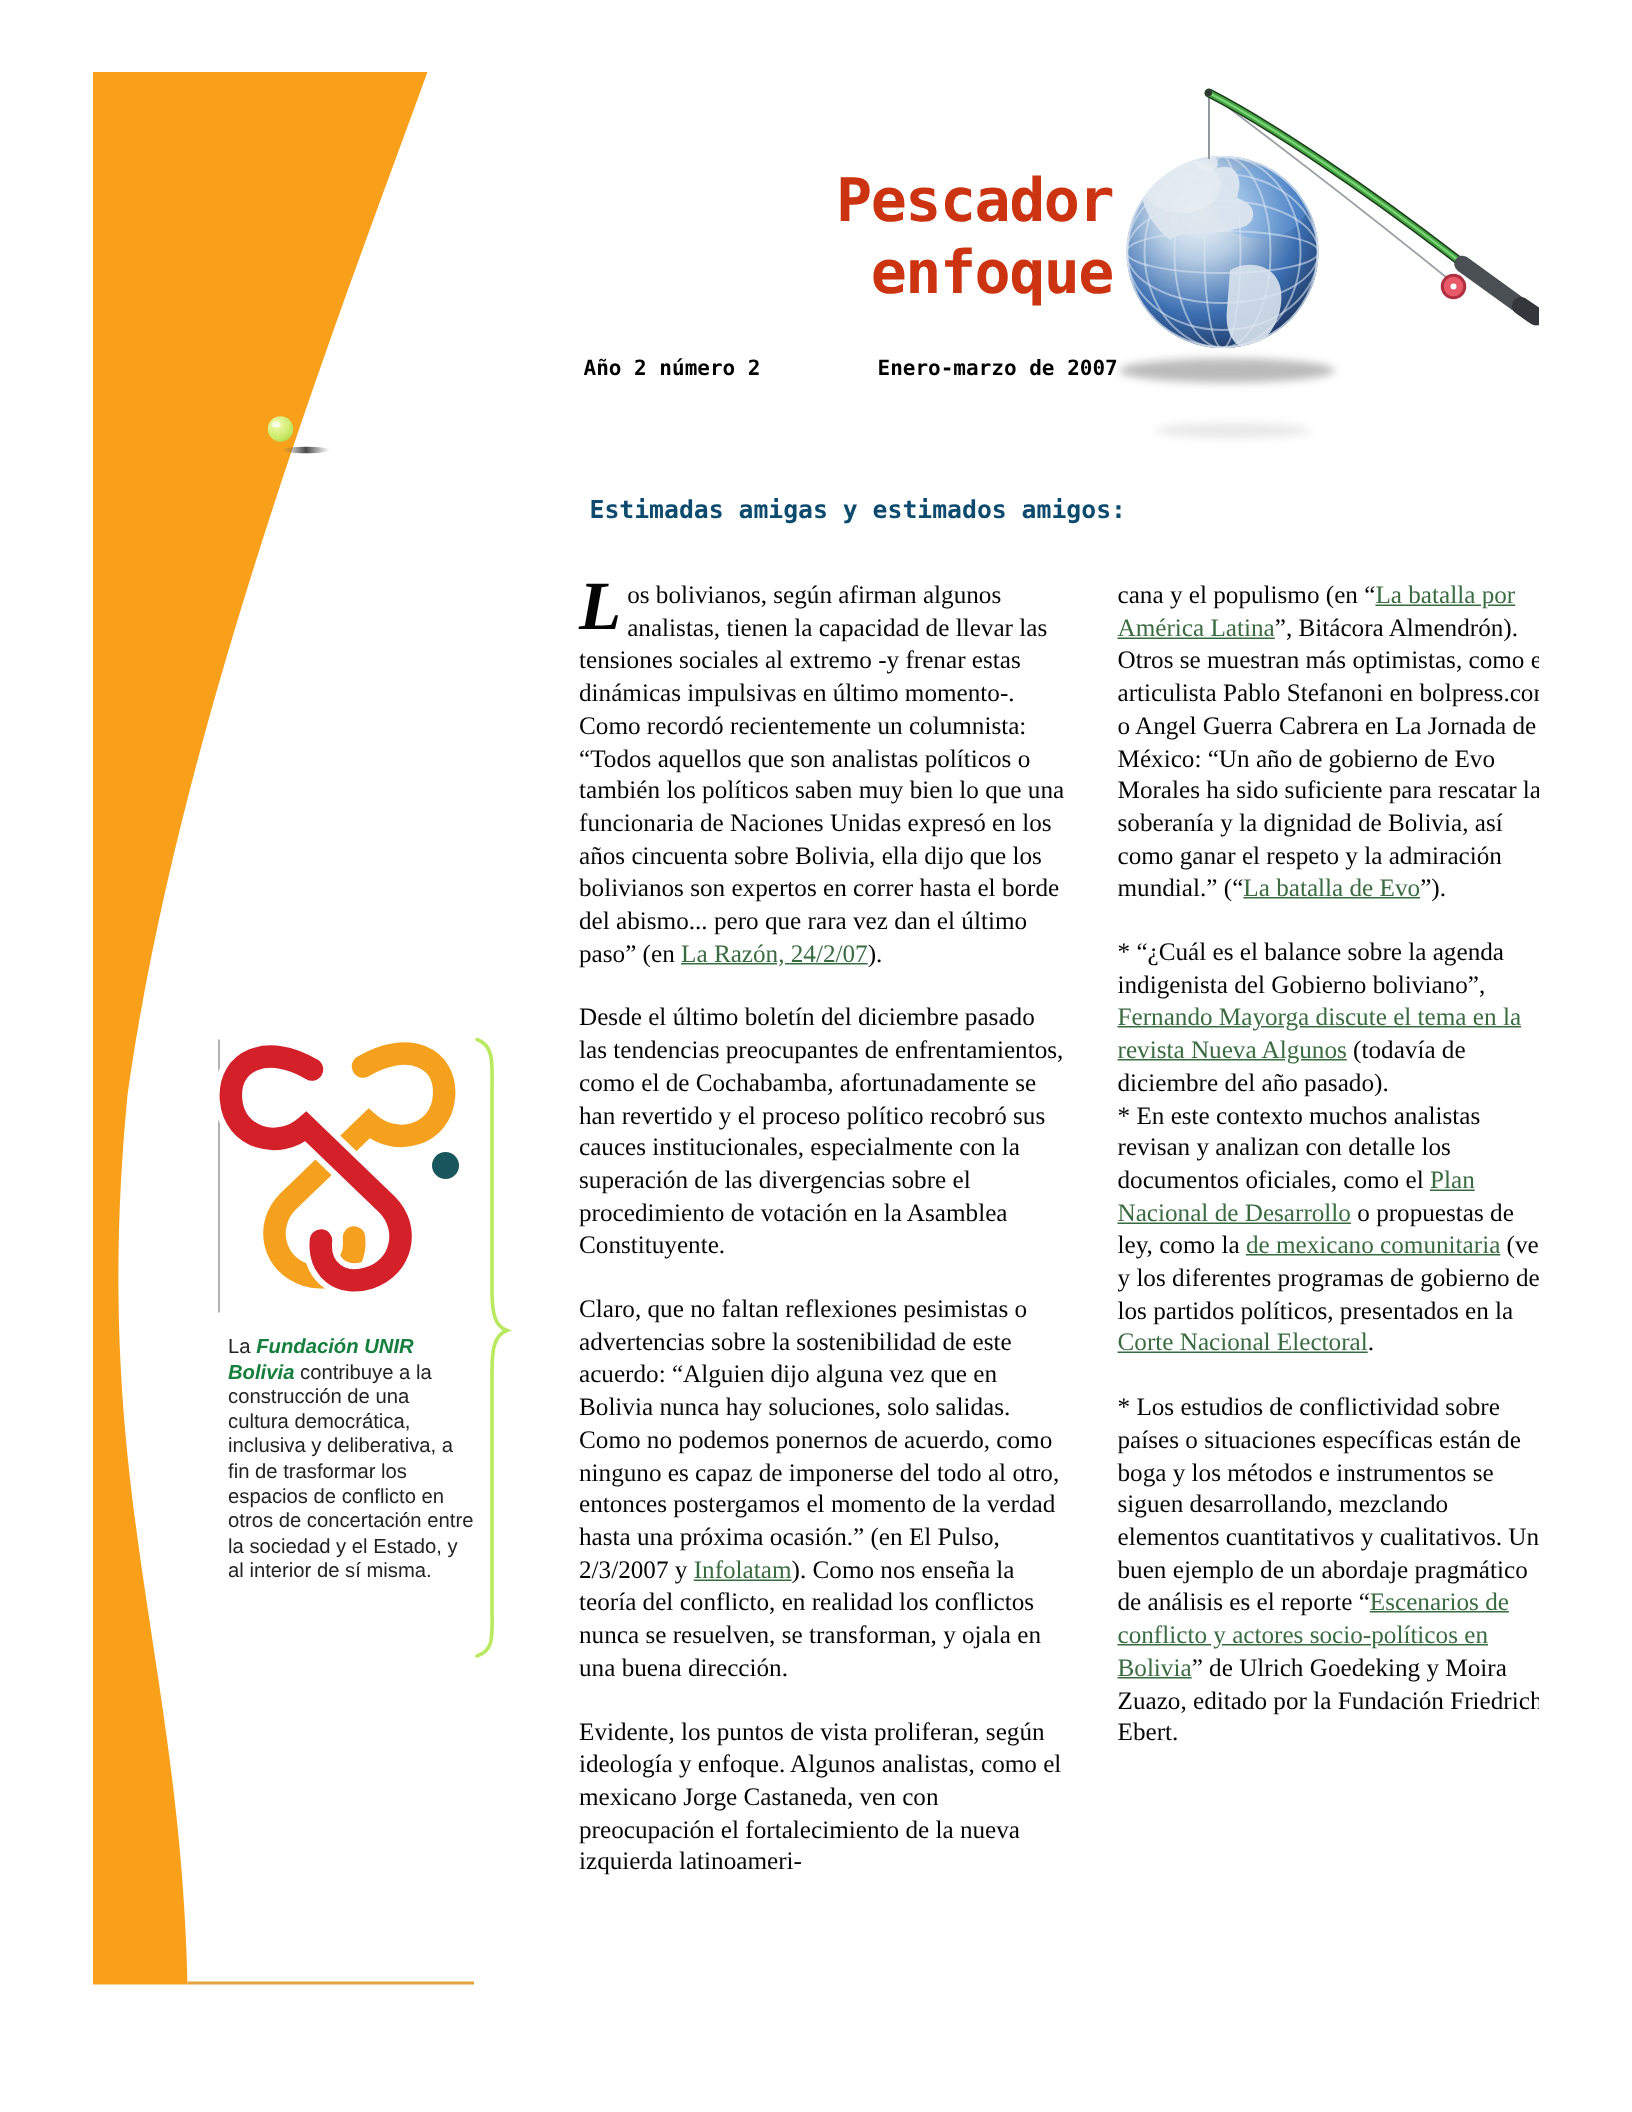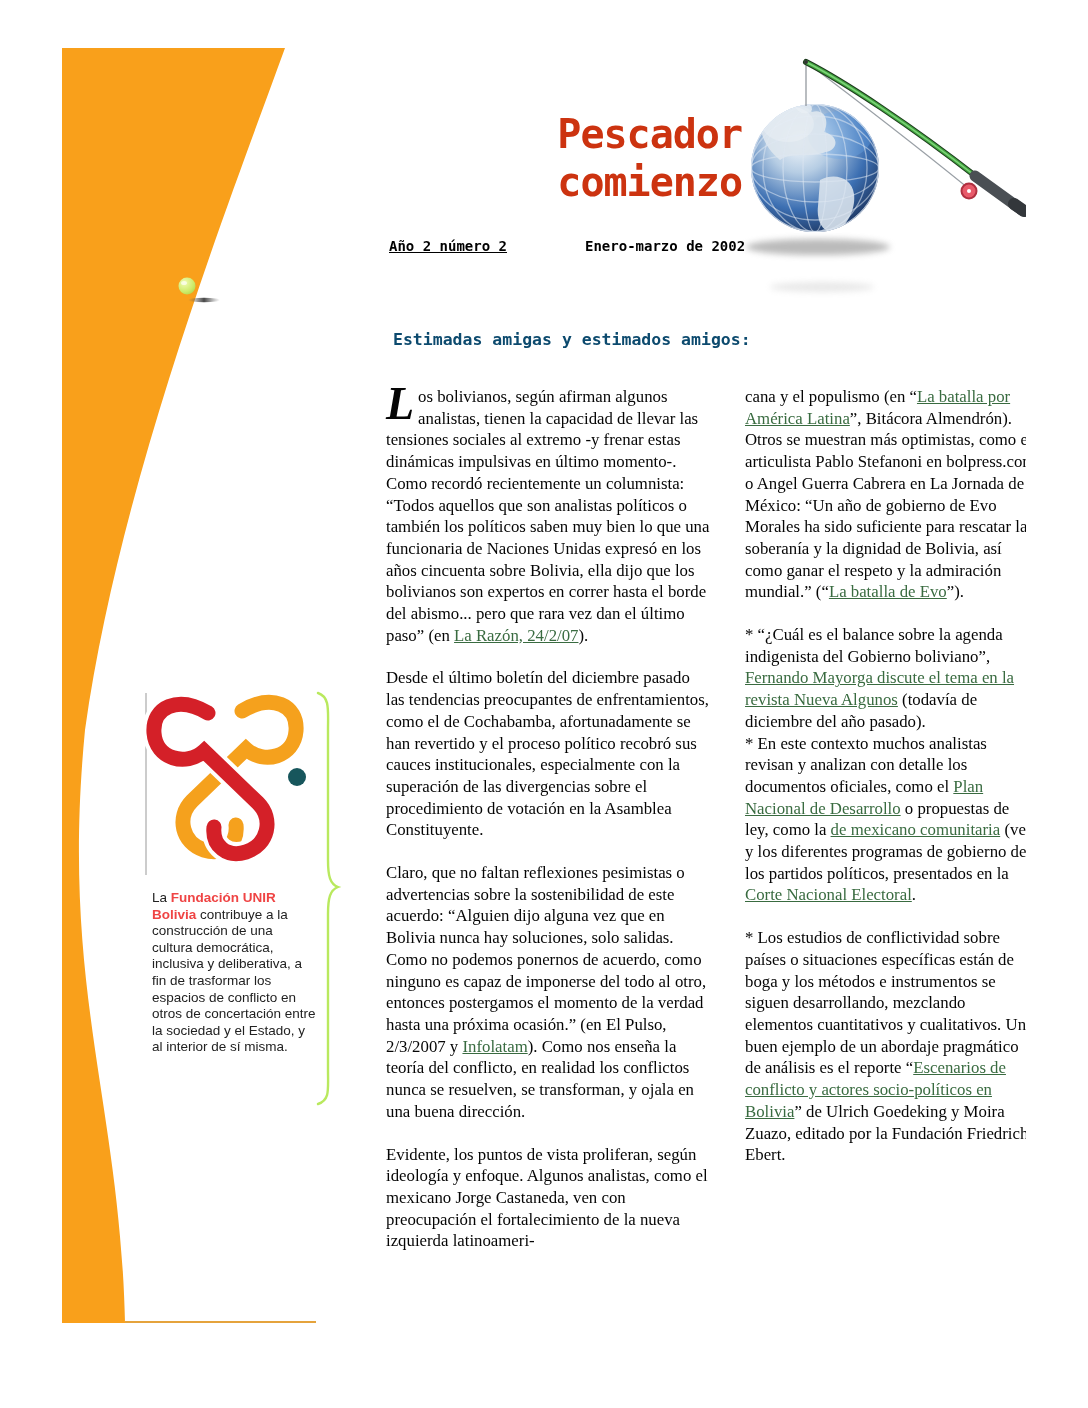--- a/index.html
+++ b/index.html
@@ -14,36 +14,36 @@
   }
   html,body{margin:0;padding:0;background:#ffffff;}
   .page{position:relative;width:1026px;height:1408px;background:#fff;overflow:hidden;
         font-family:"Liberation Serif",serif;}
   .art{position:absolute;left:0;top:0;z-index:0;}
   .masthead-title{position:absolute;left:430px;top:110px;width:312px;text-align:right;
     font-family:"DejaVu Sans Mono",monospace;font-weight:bold;font-size:40px;line-height:48px;
     color:var(--title-red);letter-spacing:-1px;z-index:2;}
   .issue-line{position:absolute;top:238px;left:0;width:1088px;z-index:2;
     font-family:"DejaVu Sans Mono",monospace;font-weight:bold;font-size:14px;color:#000;}
-  .issue-no{position:absolute;left:389px;top:0;text-decoration:underline;}
+  .issue-no{position:absolute;left:389px;top:0;}
   .issue-date{position:absolute;left:585px;top:0;}
   .greeting{position:absolute;left:393px;top:330px;z-index:2;
     font-family:"DejaVu Sans Mono",monospace;font-weight:bold;font-size:16.5px;color:#0c4a6e;white-space:nowrap;}
   .col{position:absolute;top:386px;z-index:2;color:var(--text-black);
     font-family:"Liberation Serif",serif;font-size:16.8px;line-height:21.7px;text-align:left;}
   .col-left{left:386px;width:324px;}
   .col-right{left:745px;width:292px;}
   .col p{margin:0 0 21px 0;}
   .col p.tight{margin-bottom:0;}
   .link{color:var(--link-green);text-decoration:underline;cursor:pointer;}
   .dropcap{float:left;font-family:"Liberation Serif",serif;font-style:italic;font-weight:bold;
     font-size:46px;line-height:36px;padding:0 4px 0 0;}
   .sidebar-text{position:absolute;left:152px;top:890px;width:164px;z-index:2;
     font-family:"Liberation Sans",sans-serif;font-size:13.5px;line-height:16.6px;color:#222;}
-  .sidebar-text b{color:#ef4444;}
+  .sidebar-text b{color:#15803d;font-style:italic;}
 </style>
 </head>
 <body>
 
 <div class="page">
 
   <svg class="art" width="1088" height="1408" viewBox="0 0 1088 1408">
     <defs>
       <radialGradient id="gGlobe" cx="0.38" cy="0.3" r="0.95">
         <stop offset="0" stop-color="#f4f8fb"></stop>
@@ -124,25 +124,25 @@
       <path d="M208,713 C178,695 152,707 154,733 C156,759 186,767 204,751 L258,803 C274,819 268,845 246,852 C227,858 212,846 214,827" stroke="#ffffff" stroke-width="23"></path>
       <path d="M208,713 C178,695 152,707 154,733 C156,759 186,767 204,751 L258,803 C274,819 268,845 246,852 C227,858 212,846 214,827" style="stroke:var(--logo-red)" stroke-width="15"></path>
       <circle cx="297" cy="777" r="9" style="fill:var(--logo-teal)" stroke="none"></circle>
     </g>
 
     <path d="M318,693 C330,697 328,710 328,730 L328,860 C328,876 330,884 338,887 C330,890 328,898 328,914 L328,1070 C328,1090 330,1100 318,1104" style="stroke:var(--brace-green)" stroke-width="2.4" fill="none" stroke-linecap="round"></path>
   </svg>
 
   <div class="masthead-title">
     <span>Pescador</span><br>
-    <span>comienzo</span>
+    <span>enfoque</span>
   </div>
   <div class="issue-line">
     <span class="issue-no">Año 2 número 2</span>
-    <span class="issue-date">Enero-marzo  de 2002</span>
+    <span class="issue-date">Enero-marzo  de 2007</span>
   </div>
 
   <div class="greeting">Estimadas amigas y estimados amigos:</div>
 
   <div class="col col-left">
       <p><span class="dropcap">L</span>os bolivianos, según afirman algunos analistas, tienen la capacidad de llevar las tensiones sociales al extremo -y frenar estas dinámicas impulsivas en último momento-. Como recordó recientemente un columnista: “Todos aquellos que son analistas políticos o también los políticos saben muy bien lo que una funcionaria de Naciones Unidas expresó en los años cincuenta sobre Bolivia, ella dijo que los bolivianos son expertos en correr hasta el borde del abismo... pero que rara vez dan el último paso” (en <span class="link">La Razón, 24/2/07</span>).</p>
       <p>Desde el último boletín del diciembre pasado las tendencias preocupantes de enfrentamientos, como el de Cochabamba, afortunadamente se han revertido y el proceso político recobró sus cauces institucionales, especialmente con la superación de las divergencias sobre el procedimiento de votación en la Asamblea Constituyente.</p>
       <p>Claro, que no faltan reflexiones pesimistas o advertencias sobre la sostenibilidad de este acuerdo: “Alguien dijo alguna vez que en Bolivia nunca hay soluciones, solo salidas. Como no podemos ponernos de acuerdo, como ninguno es capaz de imponerse del todo al otro, entonces postergamos el momento de la verdad hasta una próxima ocasión.” (en El Pulso, 2/3/2007 y <span class="link">Infolatam</span>). Como nos enseña la teoría del conflicto, en realidad los conflictos nunca se resuelven, se transforman, y ojala en una buena dirección.</p>
       <p>Evidente, los puntos de vista proliferan, según ideología y enfoque. Algunos analistas, como el mexicano Jorge Castaneda, ven con preocupación el fortalecimiento de la nueva izquierda latinoameri-</p>
     </div>

